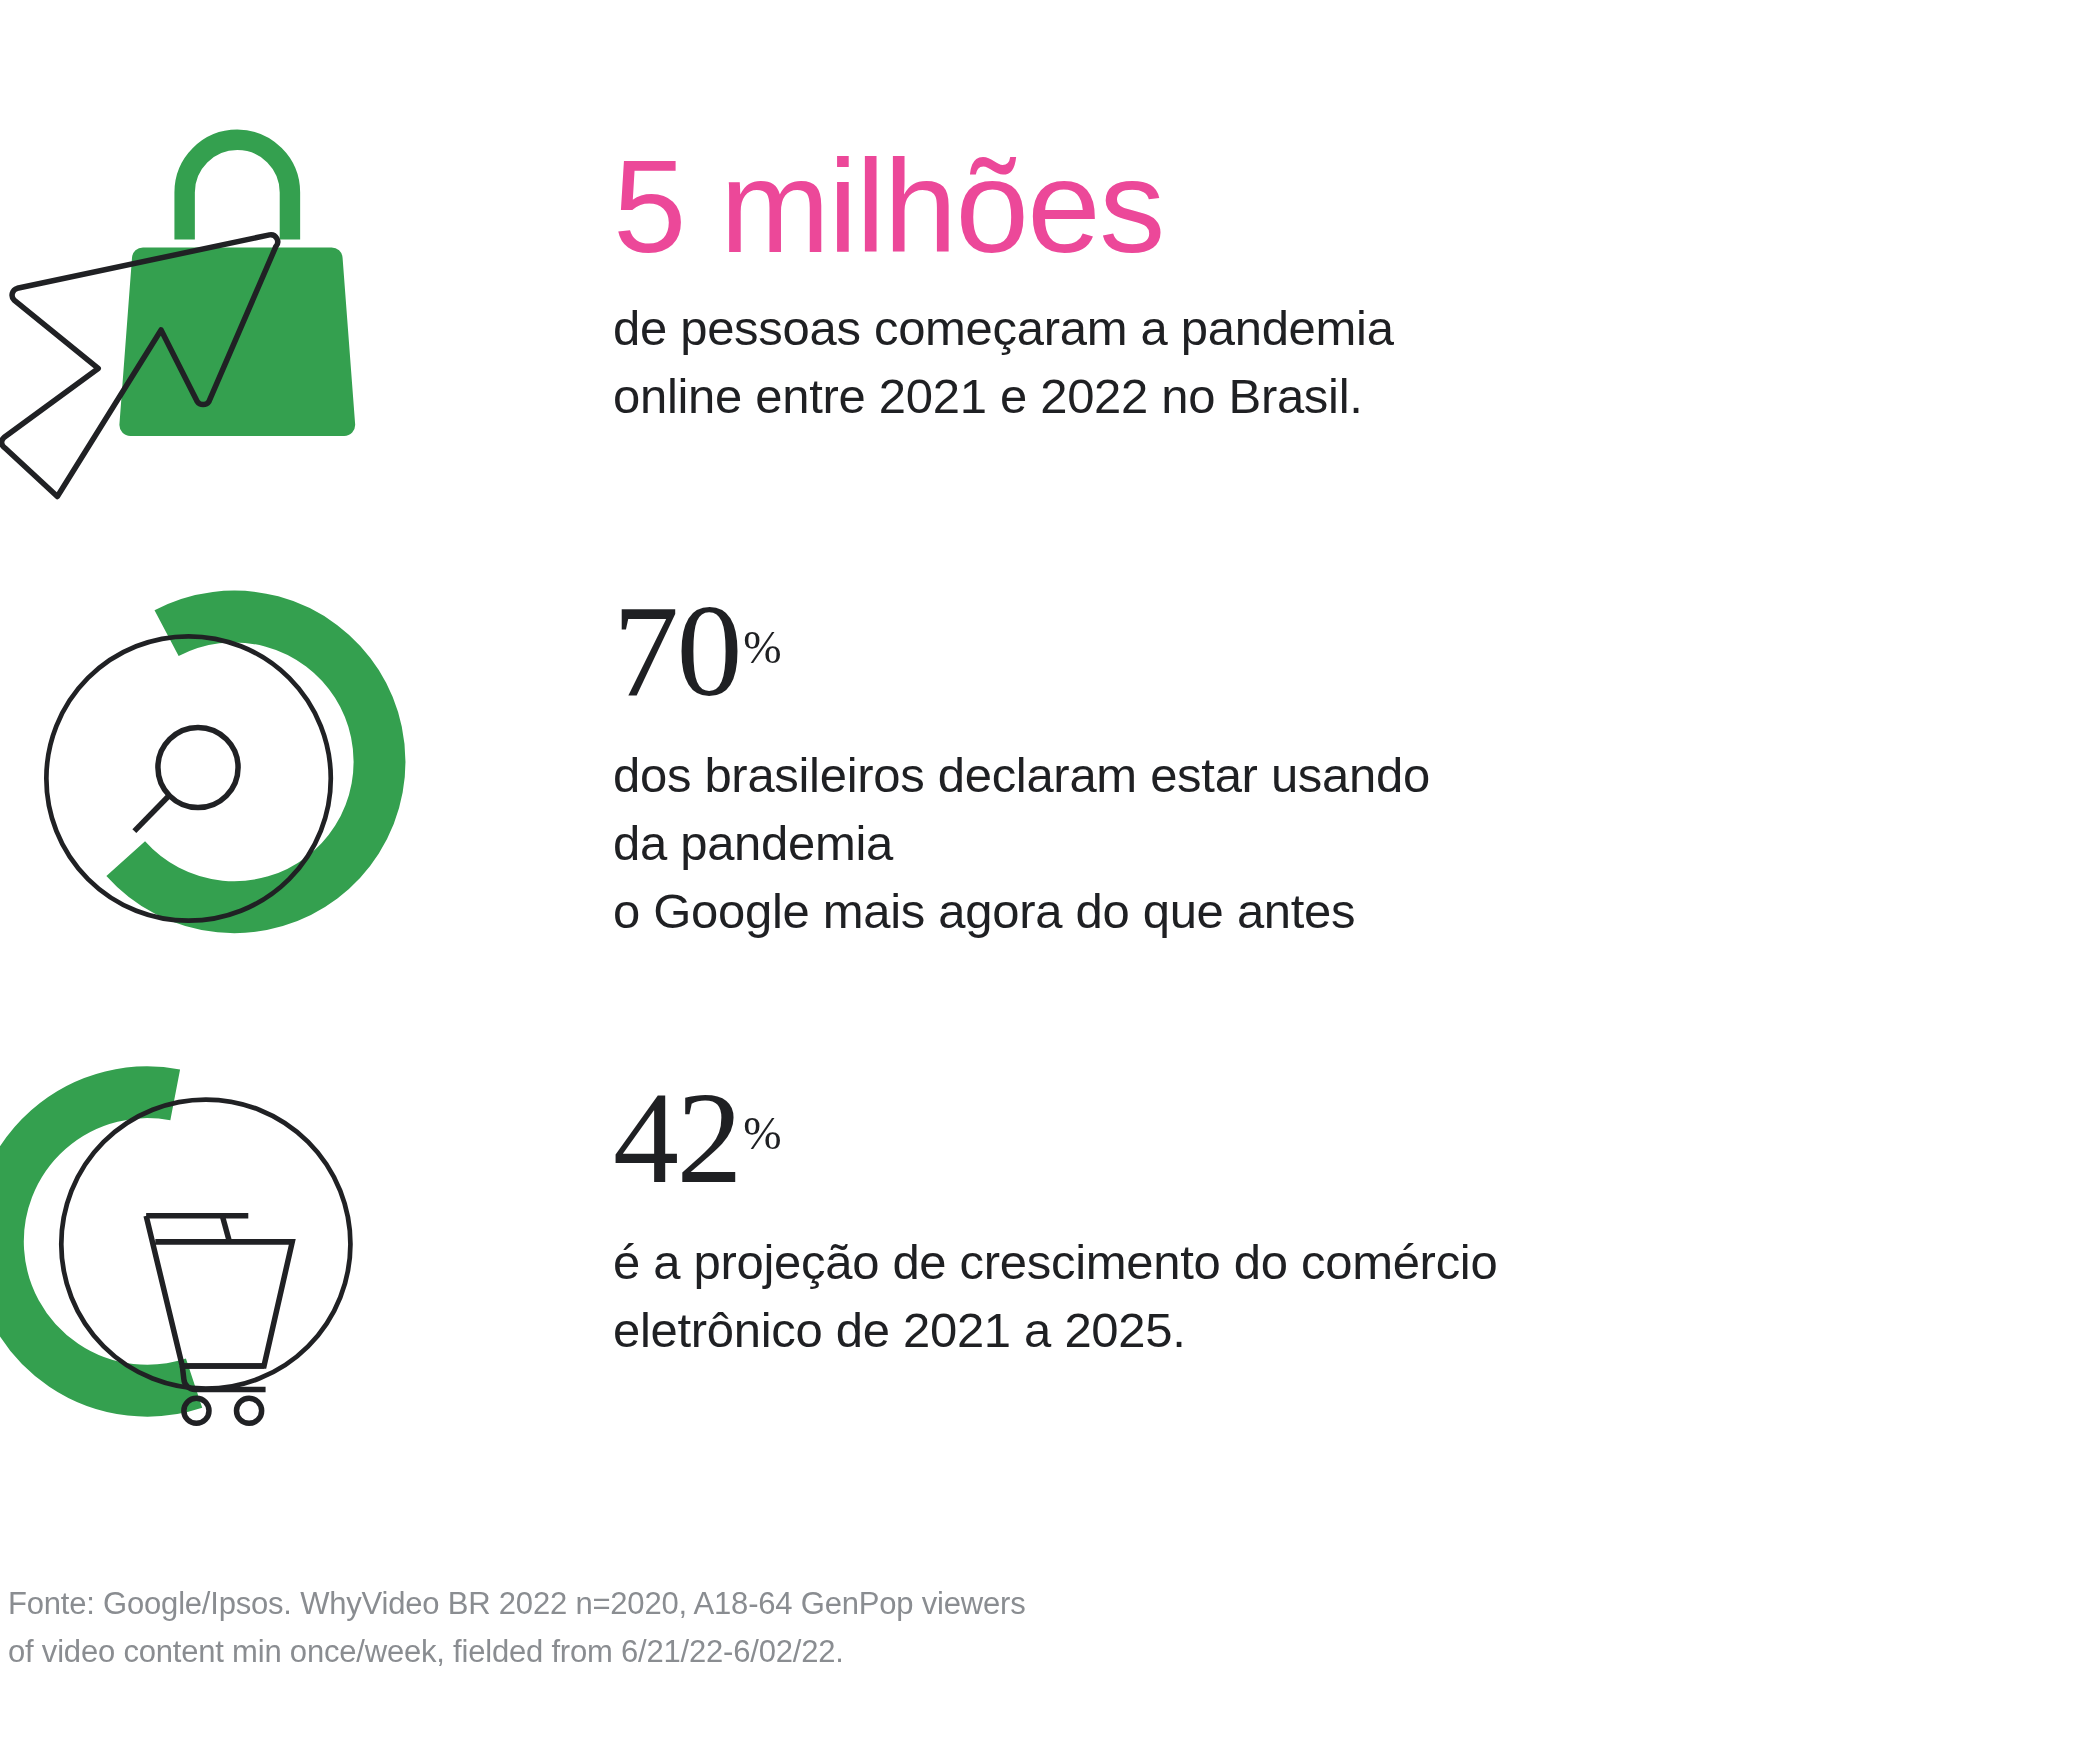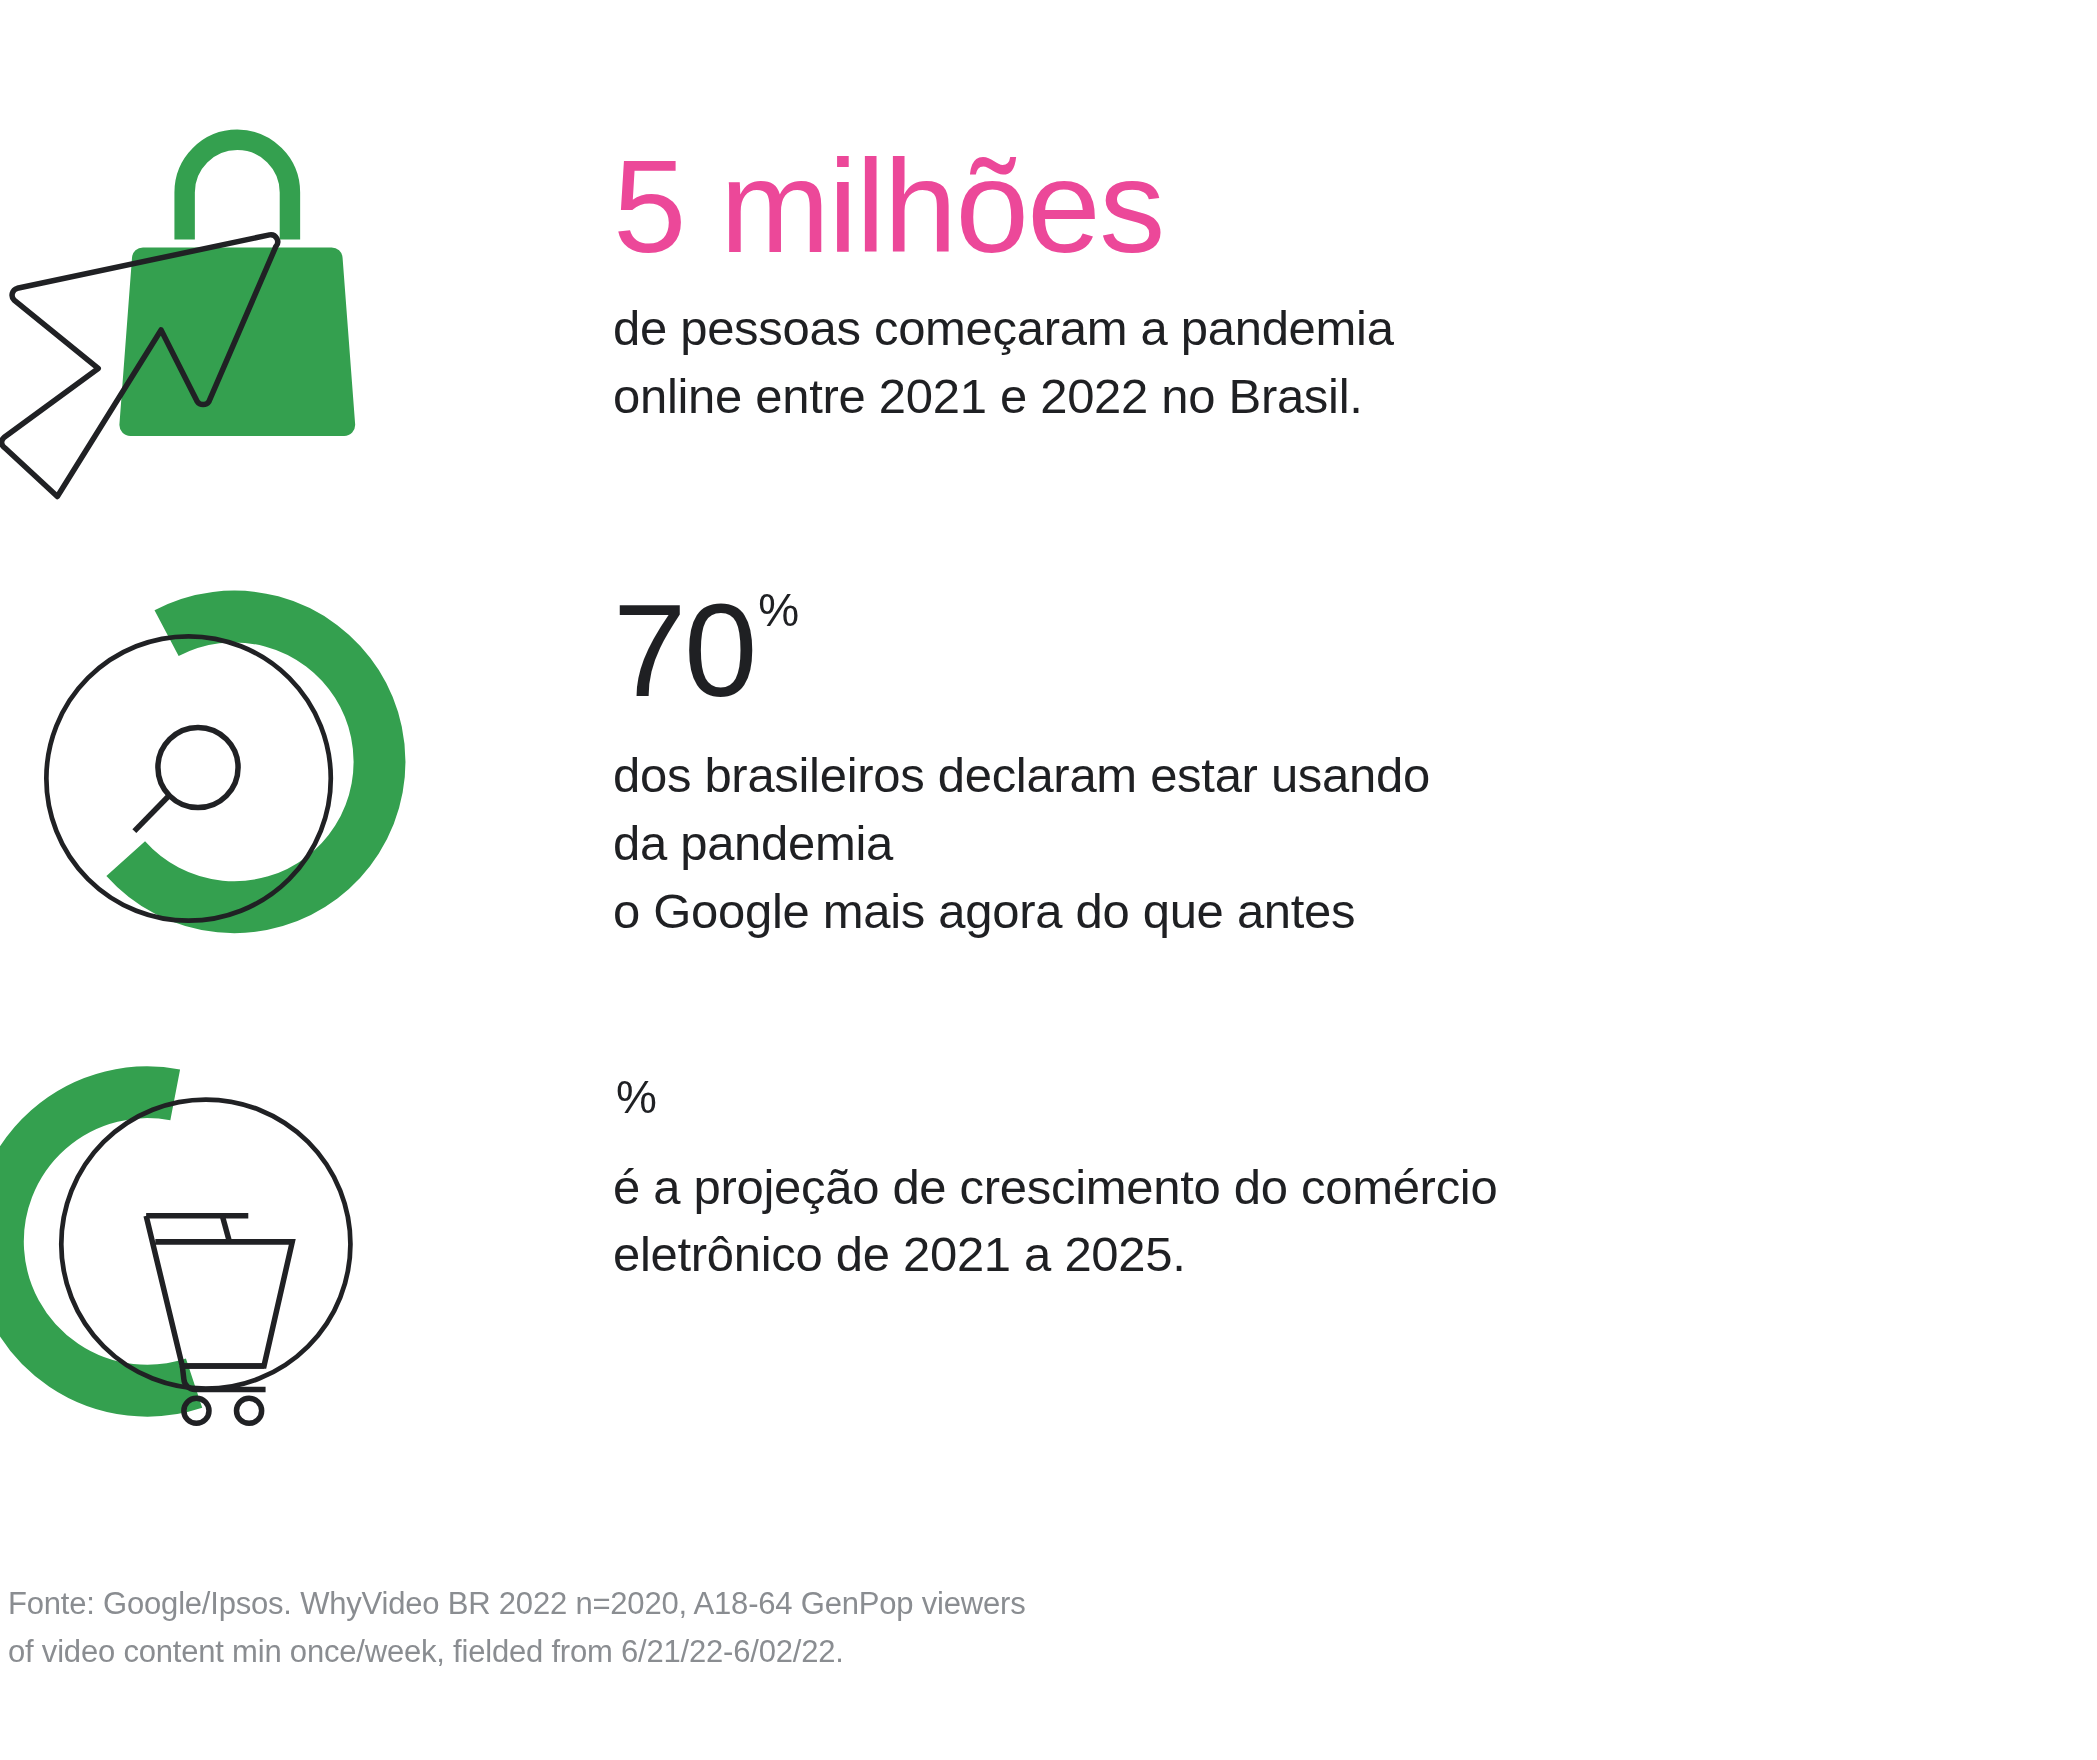--- a/index.html
+++ b/index.html
@@ -60,22 +60,23 @@
     line-height: 1.0;
     font-weight: 400;
     letter-spacing: -1.6px;
     color: #ec4899;
     margin: 0 0 22px 0;
     white-space: nowrap;
   }
 
   .stat-number-wrap {
     display: flex;
-    align-items: flex-start;
+    align-items: center;
     margin: 0 0 31px 0;
+    font-family: Liberation Serif, serif;
   }
   .stat-number {
     font-size: 132px;
     line-height: 0.92;
     font-weight: 400;
     letter-spacing: -2.4px;
     color: #1f2023;
   }
   .stat-unit {
     font-size: 46px;
@@ -188,20 +189,21 @@
           <path d="M232 398 L234 415 A14 14 0 0 0 248 428 L338 428"></path>
 
           <circle cx="250" cy="455" r="16"></circle>
           <circle cx="317" cy="455" r="16"></circle>
         </g>
       </svg>
     </div>
 
     <div class="text-cell">
       <div class="stat-number-wrap">
+        <span class="stat-number">42</span>
         <span class="stat-unit">%</span>
       </div>
       <div class="body-text">
         <span class="ln">é a projeção de crescimento do comércio</span>
         <span class="ln">eletrônico de 2021 a 2025.</span>
       </div>
     </div>
   </div>
 
   <div id="footnote">

